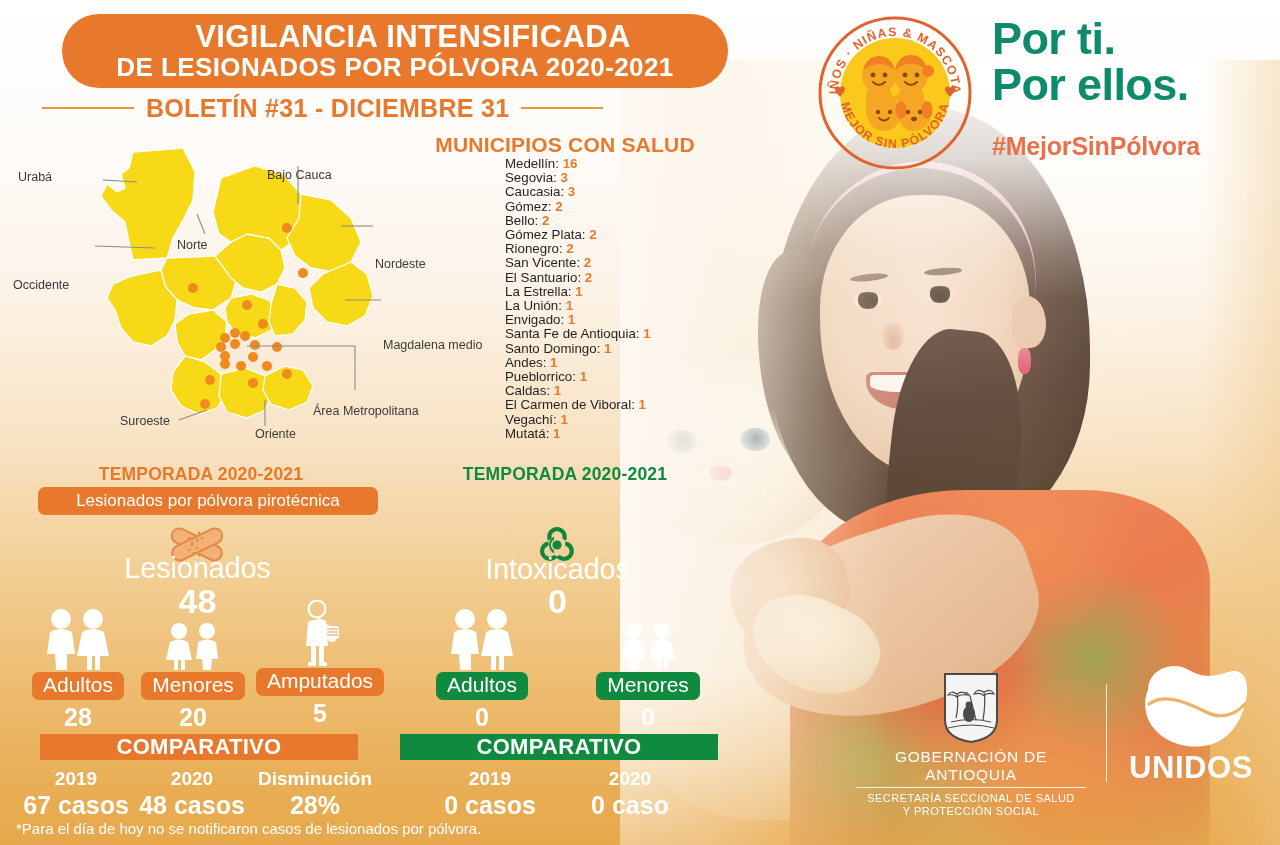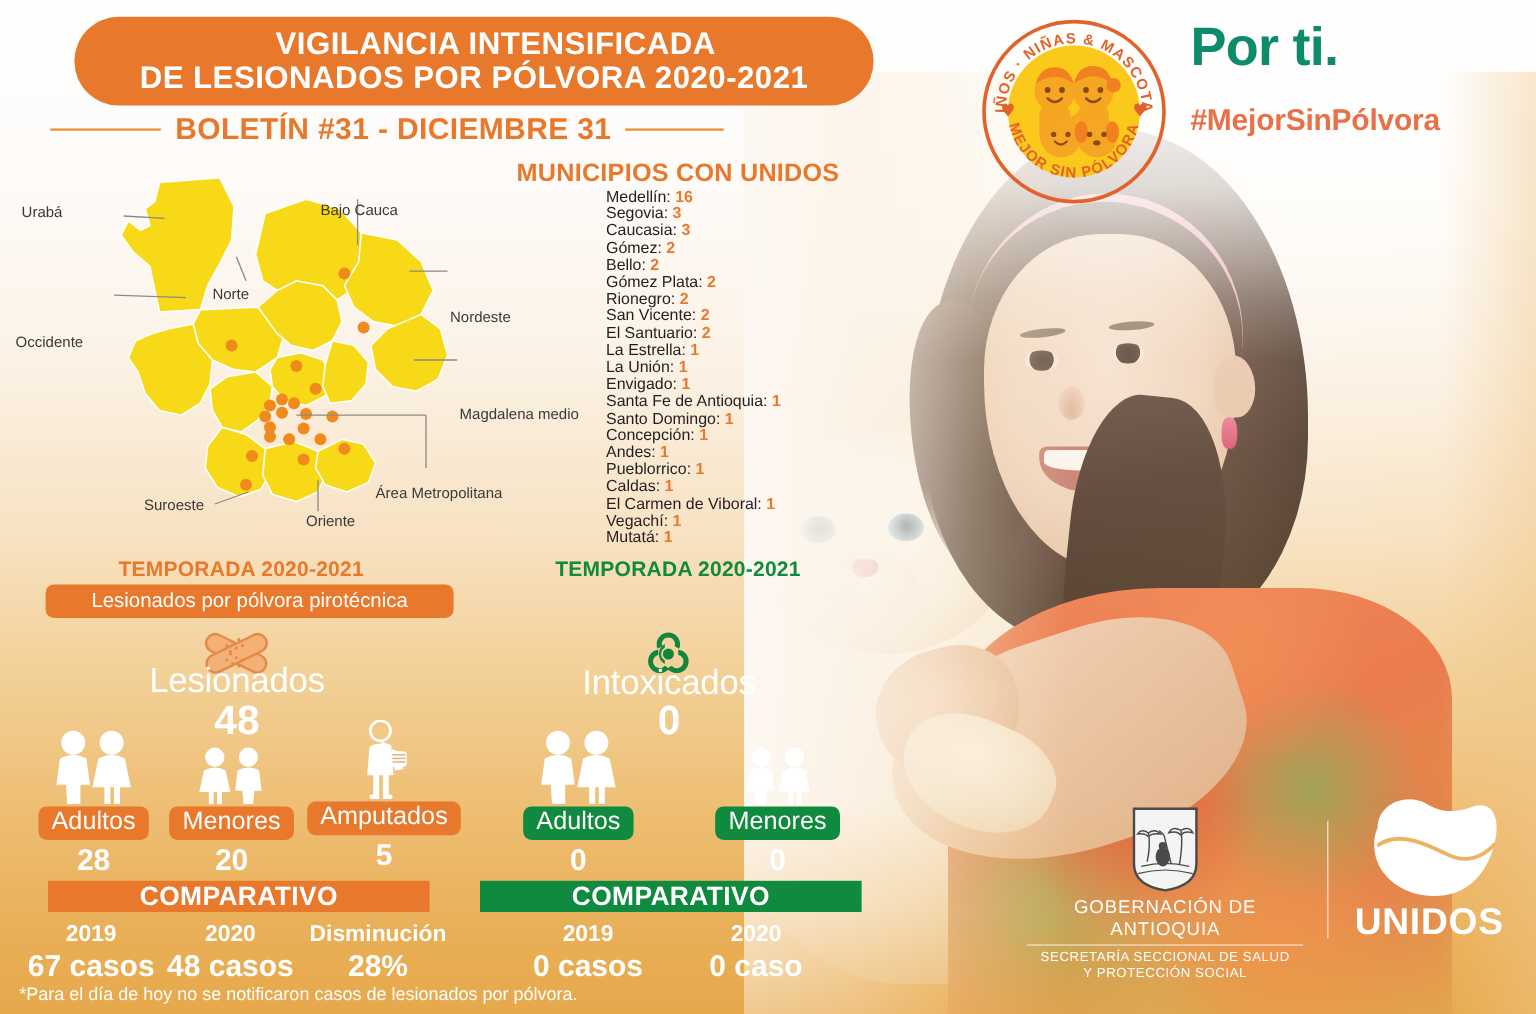--- a/index.html
+++ b/index.html
@@ -195,21 +195,21 @@
   .title-banner {
     position:absolute; left:62px; top:14px; width:666px; height:74px;
     background:#E8792C; border-radius:37px;
     display:flex; flex-direction:column; align-items:center; justify-content:center;
     color:#fff; text-align:center;
   }
   .title-banner .l1, .title-banner .l2 {
     font-weight:bold; letter-spacing:.4px; line-height:1.06;
     font-stretch:condensed;
   }
-  .title-banner .l1 { font-size:26px;margin-left:36px; }
+  .title-banner .l1 { font-size:31px;margin-left:36px; }
   .title-banner .l2 { font-size:26px; }
 
   .boletin-row {
     position:absolute; left:42px; top:92px; width:706px; height:32px;
     display:flex; align-items:center; gap:12px;
   }
   .boletin-row .rule { flex:0 0 auto; width:92px; height:2px; background:#E8963C; }
   .boletin-row .rule.r2 { width:82px; }
   .boletin-text {
     font-size:25px; font-weight:bold; color:#E8792C; letter-spacing:.3px;
@@ -430,20 +430,21 @@
         <ellipse cx="111" cy="96" rx="5.5" ry="9" fill="#F08020"></ellipse>
         <circle cx="92" cy="98" r="2.2" fill="#8A4A10"></circle>
         <circle cx="104" cy="98" r="2.2" fill="#8A4A10"></circle>
         <ellipse cx="98" cy="105" rx="3" ry="2.2" fill="#8A4A10"></ellipse>
       </g>
     </svg>
   </div>
 
   <div class="tagline">
     <div class="t1">Por ti.</div>
+    <div class="t2">Por ellos.</div>
     <div class="hash">#MejorSinPólvora</div>
   </div>
 
   <div class="map-block">
     <svg width="400" height="320" viewBox="0 0 400 320" xmlns="http://www.w3.org/2000/svg">
       <g fill="#F7D917" stroke="#FFFFFF" stroke-width="1.3">
         <path d="M78,14 L128,10 L140,34 L138,62 L128,82 L118,100 L112,120 L78,122 L74,104 L70,84 L56,72 L46,58 L52,46 L62,54 L70,50 L66,36 L74,30 Z"></path>
         <path d="M112,120 L160,118 L174,124 L182,140 L176,160 L158,172 L140,170 L122,162 L110,148 L106,132 Z"></path>
         <path d="M106,132 L110,148 L122,162 L120,182 L112,198 L96,208 L78,204 L66,190 L60,172 L52,160 L58,146 L72,140 L86,136 Z"></path>
         <path d="M160,118 L176,104 L192,96 L214,100 L226,112 L230,130 L222,146 L206,154 L188,150 L176,140 Z"></path>
@@ -499,37 +500,36 @@
     <div class="map-label" style="left:212px; top:30px;">Bajo Cauca</div>
     <div class="map-label" style="left:122px; top:100px;">Norte</div>
     <div class="map-label" style="left:320px; top:119px;">Nordeste</div>
     <div class="map-label" style="left:-42px; top:140px;">Occidente</div>
     <div class="map-label" style="left:328px; top:200px;">Magdalena medio</div>
     <div class="map-label" style="left:258px; top:266px;">Área Metropolitana</div>
     <div class="map-label" style="left:65px; top:276px;">Suroeste</div>
     <div class="map-label" style="left:200px; top:289px;text-align:right;">Oriente</div>
   </div>
 
-  <div class="muni-title">MUNICIPIOS CON UNIDOS</div>
+  <div class="muni-title">MUNICIPIOS CON SALUD</div>
   <div class="muni-list" id="muni-list">
       <div class="row"><span>Medellín: </span><span class="n">16</span></div>
       <div class="row"><span>Segovia: </span><span class="n">3</span></div>
       <div class="row"><span>Caucasia: </span><span class="n">3</span></div>
       <div class="row"><span>Gómez: </span><span class="n">2</span></div>
       <div class="row"><span>Bello: </span><span class="n">2</span></div>
       <div class="row"><span>Gómez Plata: </span><span class="n">2</span></div>
       <div class="row"><span>Rionegro: </span><span class="n">2</span></div>
       <div class="row"><span>San Vicente: </span><span class="n">2</span></div>
       <div class="row"><span>El Santuario: </span><span class="n">2</span></div>
       <div class="row"><span>La Estrella: </span><span class="n">1</span></div>
       <div class="row"><span>La Unión: </span><span class="n">1</span></div>
       <div class="row"><span>Envigado: </span><span class="n">1</span></div>
       <div class="row"><span>Santa Fe de Antioquia: </span><span class="n">1</span></div>
       <div class="row"><span>Santo Domingo: </span><span class="n">1</span></div>
-      <div class="row"><span>Concepción: </span><span class="n">1</span></div>
       <div class="row"><span>Andes: </span><span class="n">1</span></div>
       <div class="row"><span>Pueblorrico: </span><span class="n">1</span></div>
       <div class="row"><span>Caldas: </span><span class="n">1</span></div>
       <div class="row"><span>El Carmen de Viboral: </span><span class="n">1</span></div>
       <div class="row"><span>Vegachí: </span><span class="n">1</span></div>
       <div class="row"><span>Mutatá: </span><span class="n">1</span></div>
     </div>
 
   <div class="season-title" style="left:36px; top:464px; width:330px; color:#E8792C;">TEMPORADA 2020-2021</div>
   <div class="pill orange" style="left:38px; top:487px; width:340px; height:28px;">Lesionados por pólvora pirotécnica</div>

